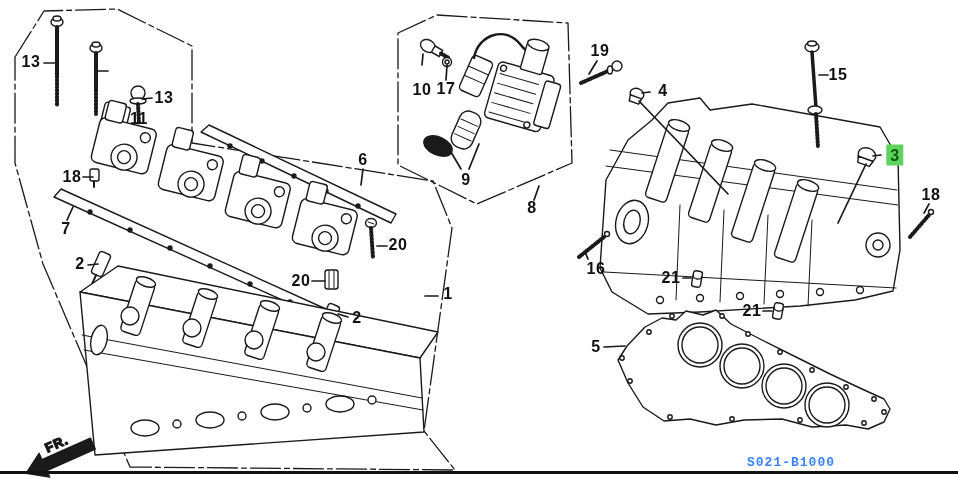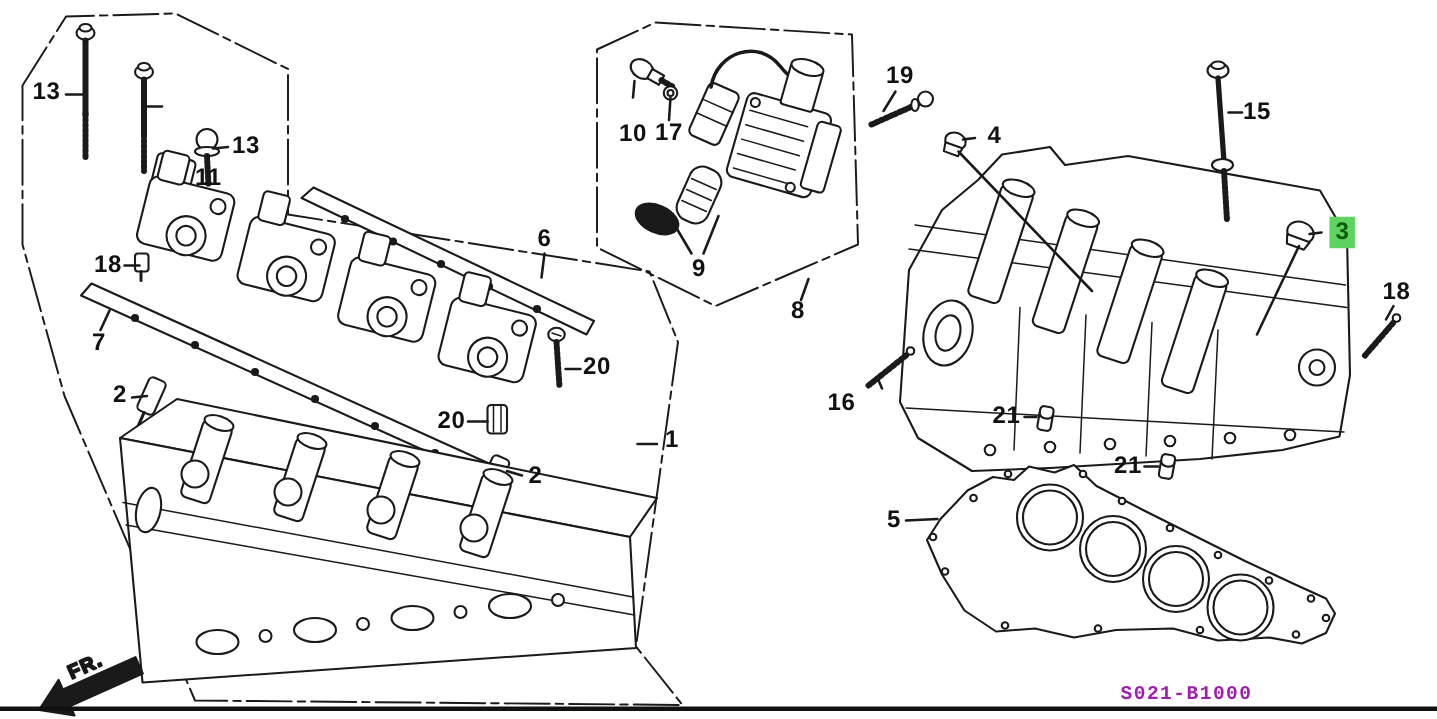--- a/index.html
+++ b/index.html
@@ -11,21 +11,21 @@
            letter-spacing:.5px;z-index:3;white-space:nowrap;}
   .callout.highlighted{background:var(--hl-bg,#5fd35f);color:var(--hl-text,#0a5c0a);
            padding:0 4px;line-height:21px;}
   .leaderlines line{stroke:#1a1a1a;stroke-width:1.7;}
   .boundary{fill:none;stroke:#1a1a1a;stroke-width:1.3;stroke-dasharray:30 4 5 4;}
   .thread2{stroke:#1a1a1a;stroke-width:4;stroke-dasharray:1.4 2;fill:none;}
   .wire{fill:none;stroke:#1a1a1a;stroke-width:2.4;}
   .thin{stroke-width:1;}
   #code-label{position:absolute;left:747px;top:455px;width:120px;
       font:bold 13px "Liberation Mono","DejaVu Sans Mono",monospace;
-      letter-spacing:1px;color:#a21caf;z-index:3;}
+      letter-spacing:1px;color:#3b82f6;z-index:3;}
   #bottom-rule{position:absolute;left:0;top:471px;width:958px;height:3px;background:#111;}
   .frtext{font:bold 13px "Liberation Sans",sans-serif;fill:#111;letter-spacing:1px;}
 </style>
 </head>
 <body>
 
 <div id="stage">
 
 <svg id="art" width="958" height="479" viewBox="0 0 958 479">
   <g stroke="#1a1a1a" stroke-width="1.4" fill="#fff" stroke-linejoin="round" stroke-linecap="round">
@@ -354,17 +354,17 @@
     <div class="callout" style="left: 448px; top: 294px;">1</div>
     <div class="callout" style="left: 422px; top: 90px;">10</div>
     <div class="callout" style="left: 446px; top: 89px; text-align: right;">17</div>
     <div class="callout" style="left: 466px; top: 180px;">9</div>
     <div class="callout" style="left: 532px; top: 208px;">8</div>
     <div class="callout" style="left: 600px; top: 51px;">19</div>
     <div class="callout" style="left: 663px; top: 91px;">4</div>
     <div class="callout" style="left: 838px; top: 75px;">15</div>
     <div class="callout highlighted" style="left: 895px; top: 155px;">3</div>
     <div class="callout" style="left: 931px; top: 195px;">18</div>
-    <div class="callout" style="left: 561px; top: 269px;">16</div>
+    <div class="callout" style="left: 596px; top: 269px;">16</div>
     <div class="callout" style="left: 671px; top: 278px;">21</div>
     <div class="callout" style="left: 752px; top: 311px;">21</div>
     <div class="callout" style="left: 596px; top: 347px;">5</div>
   </div>
 
 </body></html>

